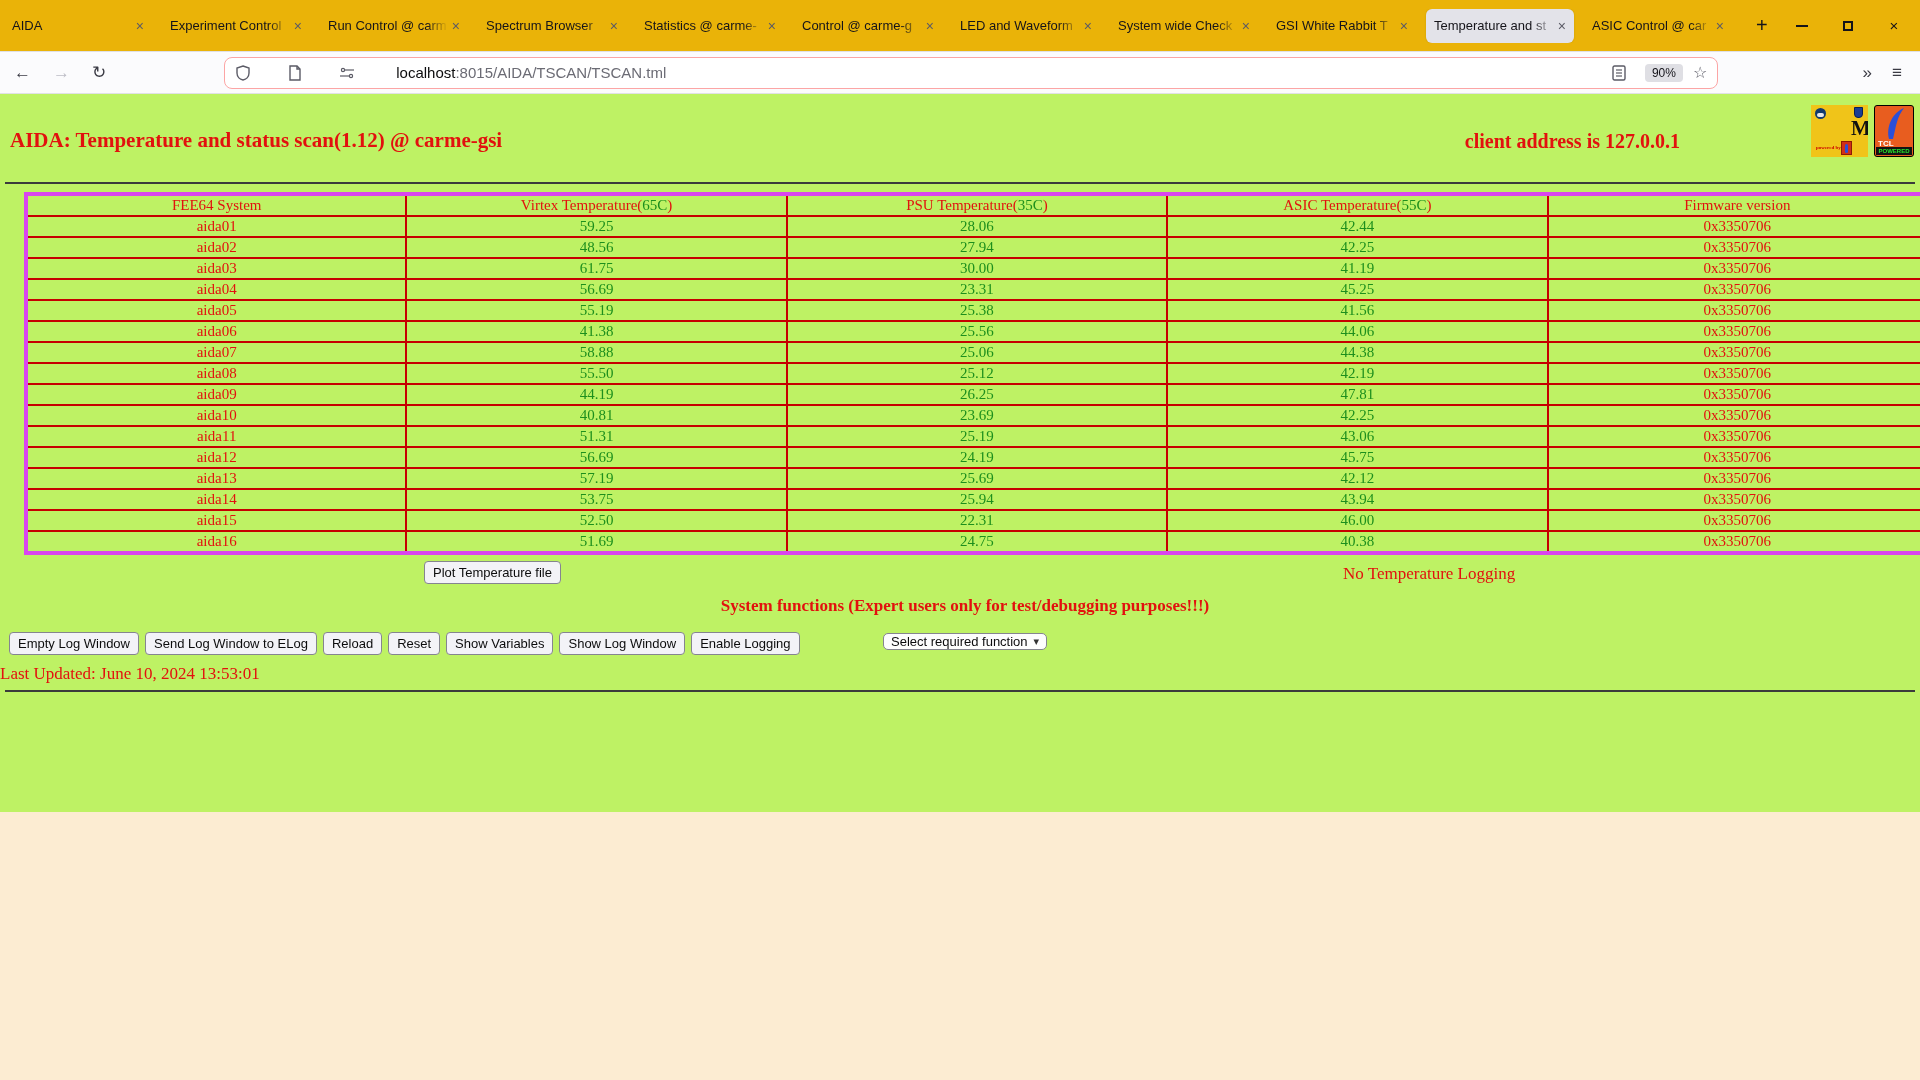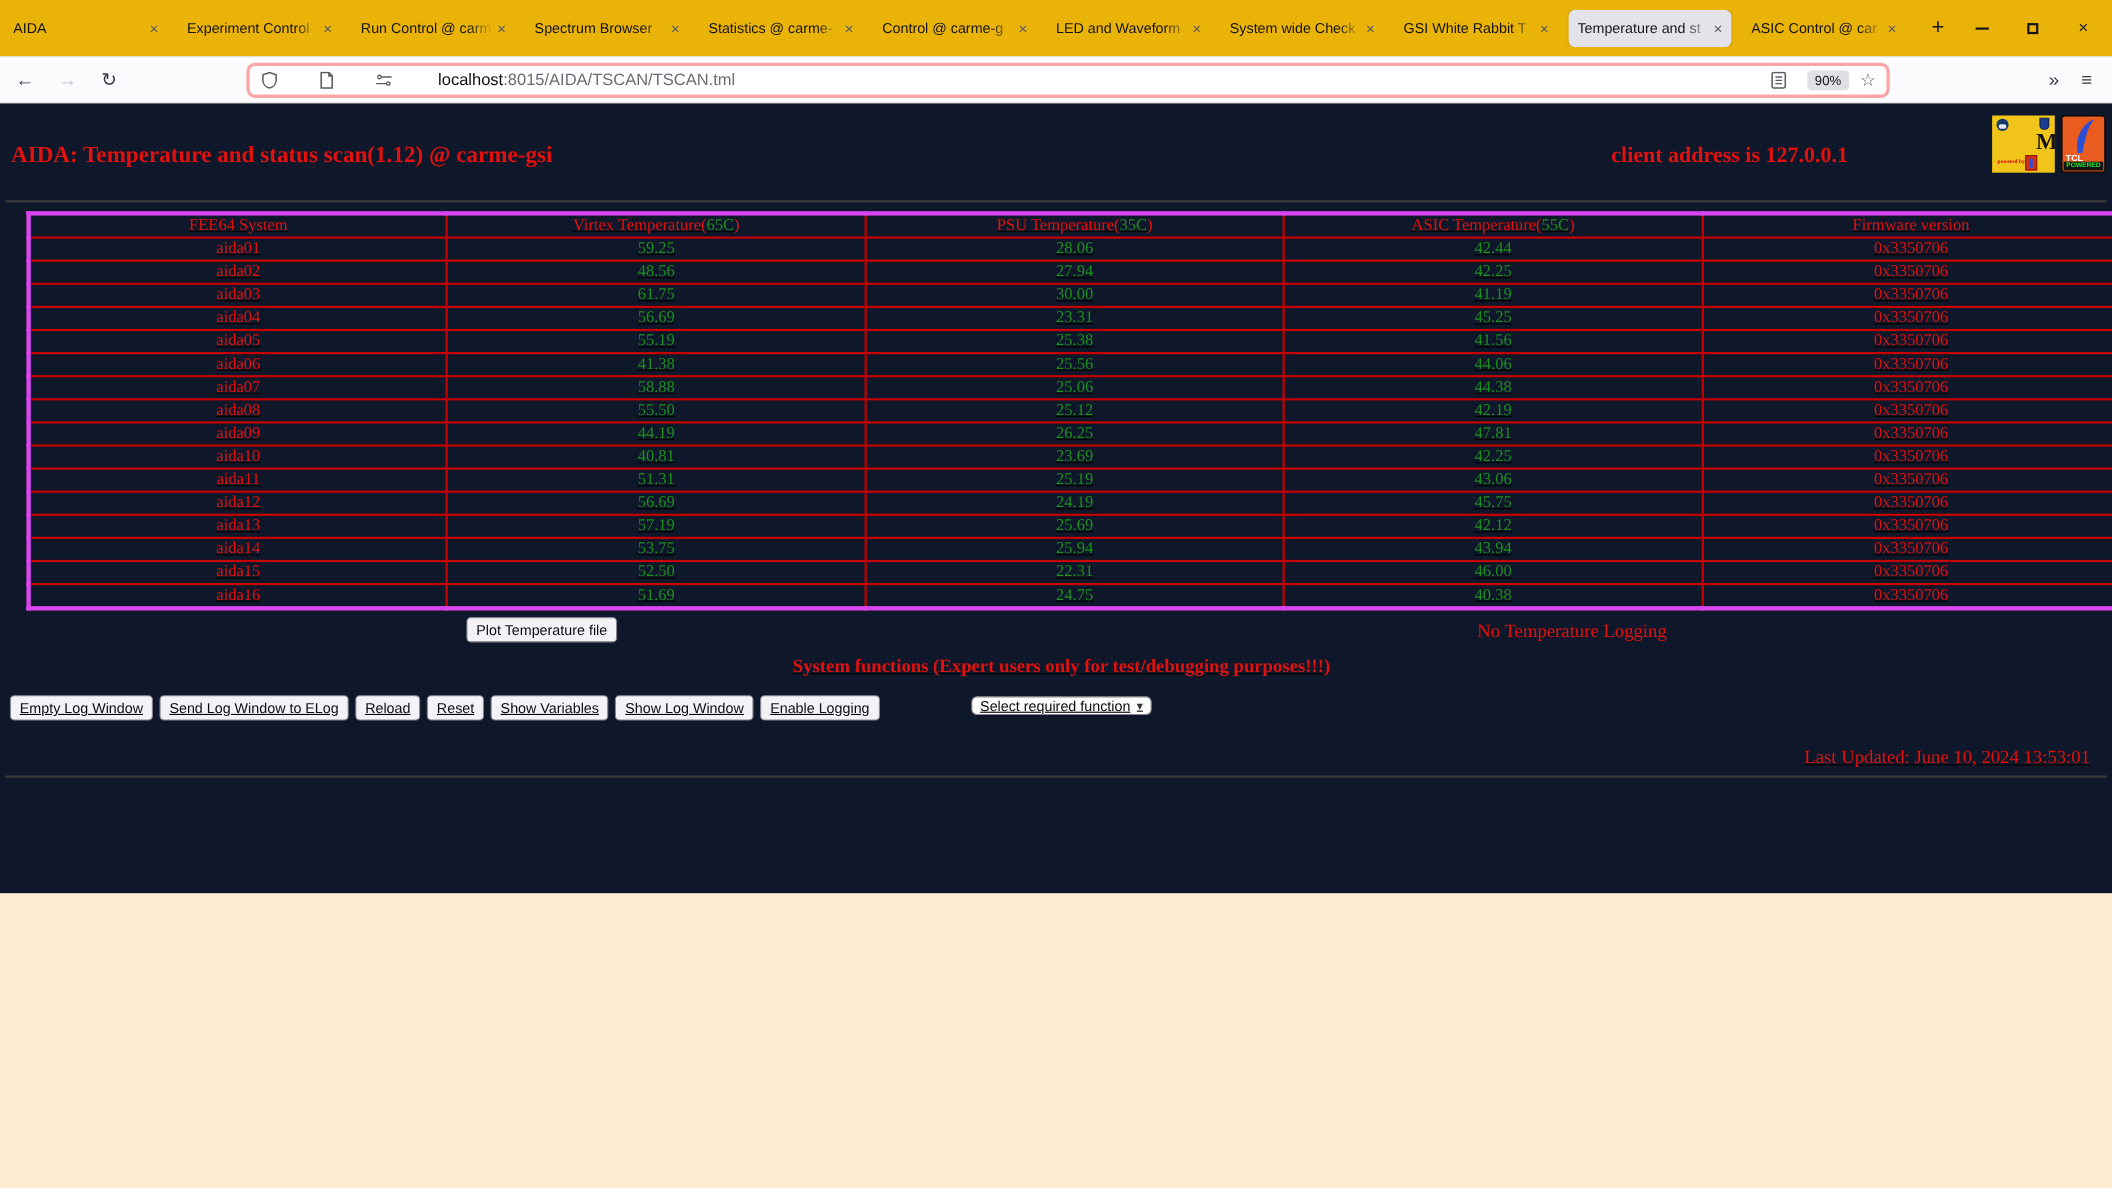--- a/index.html
+++ b/index.html
@@ -16,33 +16,33 @@
   .tab-close { margin-left:4px; color:#5b5b66; font-size:14px; line-height:14px; }
   .newtab { font-size:20px; color:#15141a; margin:0 8px; padding:0 6px; }
   .win-controls { margin-left:auto; display:flex; align-items:center; gap:30px; padding-right:18px; }
   .winbtn { display:flex; align-items:center; justify-content:center; width:16px; height:16px; color:#15141a; font-size:15px; }
   .minbar { width:12px; height:2px; background:#15141a; display:inline-block; }
   .maxbox { width:10px; height:10px; border:2px solid #15141a; display:inline-block; }
 
   .toolbar { height:42px; background:#fbfbfd; border-bottom:1px solid #e1e1e6; display:flex; align-items:center; padding:0 14px; }
   .navicon { font-size:17px; color:#3a3a44; margin-right:22px; }
   .navicon.disabled { color:#bdbdc6; }
-  .urlbar { height:32px; width:1494px; margin-left:96px; background:#ffffff; border:3px solid #fca5a5; border-radius:8px; display:flex; align-items:center; padding:0 10px;gap:28px; }
+  .urlbar { height:32px; width:1494px; margin-left:96px; background:#ffffff; border:1px solid #fca5a5; border-radius:8px; display:flex; align-items:center; padding:0 10px;gap:28px; }
   .urlbar svg { flex:0 0 auto; }
   .url-ico { margin-right:9px; color:#5b5b66; display:flex; align-items:center; }
   .url-text { font-size:15px; margin-left:4px; white-space:nowrap; }
   .url-host { color:#0c0c0d; }
   .url-path { color:#6b6b74; }
   .url-right { margin-left:auto; display:flex; align-items:center; gap:10px; }
   .zoom-pill { background:#dfdfe4; border-radius:4px; font-size:12px; color:#15141a; padding:2px 7px; }
   .star { font-size:16px; color:#5b5b66; }
   .chrome-right { margin-left:auto; display:flex; align-items:center; gap:20px; font-size:17px; color:#3a3a44; padding-right:4px; }
 
   
-  .page { background:#0f172a; height:718px; font-family:"Liberation Serif", serif; position:relative;text-decoration:underline; }
+  .page { background:#bef264; height:718px; font-family:"Liberation Serif", serif; position:relative; }
   .page-header { position:relative; height:88px; }
   .page-title { position:absolute; left:10px; top:34px; font-size:21px; font-weight:bold; color:#e2110e; }
   .client-address { position:absolute; right:240px; top:36px; font-size:20px; font-weight:bold; color:#e2110e; }
   .logos { position:absolute; right:6px; top:11px; display:flex; gap:6px; }
   .midas-logo { width:57px; height:52px; background:#f0c419; position:relative; overflow:hidden;padding-left:40px; }
   .midas-circle { position:absolute; left:4px; top:3px; width:11px; height:11px; border-radius:50%; background:#123a6e; }
   .midas-circle::after { content:""; position:absolute; left:2px; top:5px; width:7px; height:4px; background:#e8e8e8; border-radius:2px; }
   .midas-shield { position:absolute; right:5px; top:2px; width:9px; height:11px; background:#1b3e94; border-radius:0 0 4px 4px; border:1px solid #0a1f55; }
   .midas-text { margin-top:16px; text-align:center; font-weight:bold; font-size:13px; color:#111; line-height:14px; }
   .midas-text::first-letter { font-size:21px; }
@@ -64,21 +64,21 @@
   .btn { font-family:"Liberation Sans",sans-serif; font-size:13px; color:#0c0c0d; background:#f3f3f7; border:1px solid #85858f; border-radius:4px; padding:3px 8px; }
   .plot-row .btn { position:absolute; left:424px; top:1px; }
   .no-logging { position:absolute; left:1343px; top:4px; font-size:17px; color:#e2110e; }
 
   .sysfunc-row { display:flex; align-items:center; margin-top:4px; padding-left:10px; gap:17px; height:28px;flex-direction:column; }
   .sysfunc-label { font-size:17px; font-weight:bold; color:#e2110e; }
   .select { width:164px; height:24px; background:#fdfdfd; border:1px solid #85858f; border-radius:5px; display:flex; align-items:center; padding:0 7px; font-family:"Liberation Sans",sans-serif; font-size:13px; color:#0c0c0d; }
   .select .chev { margin-left:auto; font-size:11px; color:#333; }
 
   .actions-row { display:flex; gap:6px; padding-left:9px; margin-top:8px; }
-  .last-updated { text-align:right; padding-right:20px; margin-top:24px; font-size:17px; color:#e2110e; }
+  .last-updated { text-align:left; padding-right:20px; margin-top:9px; font-size:17px; color:#e2110e; }
   .rule.bottom { margin-top:6px; }
 </style>
 </head>
 <body>
 
 <div class="browser">
   <div class="tabbar">
     <div class="tab-strip" id="tab-strip">
         <div class="tab">
           <span class="tab-title">AIDA</span>

